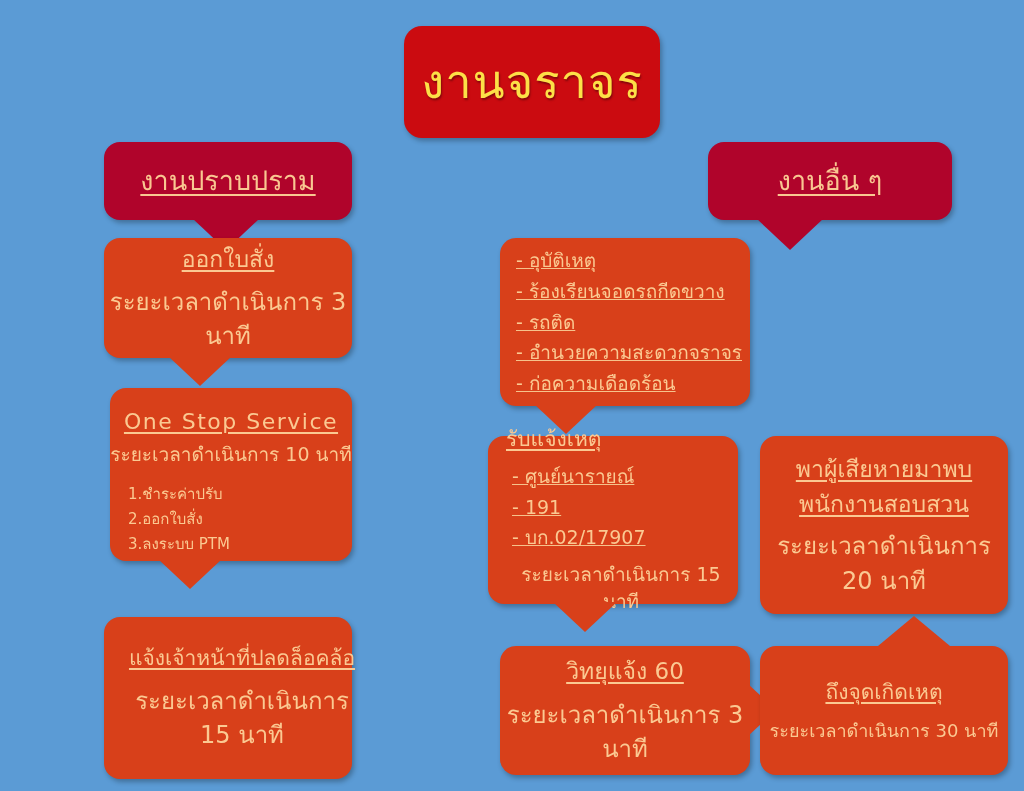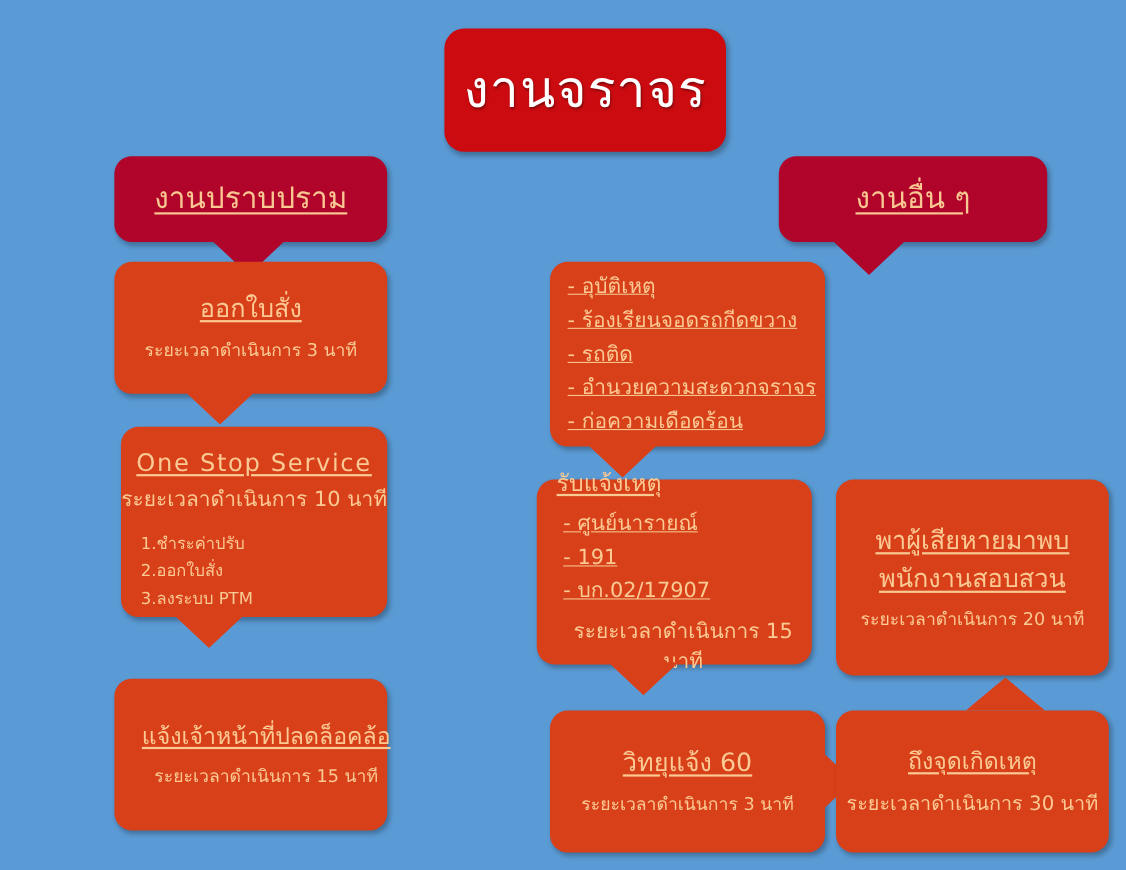--- a/index.html
+++ b/index.html
@@ -44,21 +44,21 @@
     background: #b0042b;
     justify-content: center;
   }
   .node.body {
     background: #d8401a;
   }
 
   
   .t-title {
     font-size: 47px;
-    color: #ffffff;
+    color: #fde047;
     letter-spacing: 1px;
     text-shadow: 1px 2px 2px rgba(0,0,0,0.35);
   }
   .t-header {
     font-size: 27px;
     text-decoration: underline;
     text-underline-offset: 4px;
     color: #f9c791;
   }
   .t-heading {
@@ -69,21 +69,21 @@
     white-space: nowrap;
   }
   .t-heading-wrap {
     font-size: 23px;
     text-decoration: underline;
     text-underline-offset: 3px;
     color: #fbc992;
     line-height: 1.5;
   }
   .t-sub {
-    font-size: 16px;
+    font-size: 24px;
     color: #fbc992;
     margin-top: 10px;
   }
   .t-sub.tight {
     margin-top: 4px;
   }
   .t-sub.nogap {
     margin-top: 0;
   }
   .t-mono-heading {
@@ -173,21 +173,21 @@
     <div class="t-mono-heading">One  Stop  Service</div>
     <div class="t-sub tight" style="font-size:19px;">ระยะเวลาดำเนินการ 10 นาที</div>
     <ul class="numlist" style="margin-top:14px; margin-left:18px;">
       <li>1.ชำระค่าปรับ</li>
       <li>2.ออกใบสั่ง</li>
       <li>3.ลงระบบ PTM</li>
     </ul>
   </div>
   <div class="tail tail-down-body" style="left:158px; top:559px;"></div>
 
-  <div class="node body" style="left:104px; top:617px; width:248px; height:138px;padding-left:28px;">
+  <div class="node body" style="left:104px; top:617px; width:248px; height:162px;padding-left:28px;">
     <div class="t-heading" style="font-size:21px;">แจ้งเจ้าหน้าที่ปลดล็อคล้อ</div>
     <div class="t-sub">ระยะเวลาดำเนินการ 15 นาที</div>
   </div>
 
   <div class="node header" style="left:708px; top:142px; width:244px; height:78px;">
     <div class="t-header">งานอื่น ๆ</div>
   </div>
   <div class="tail tail-down-header" style="left:756px; top:218px;"></div>
 
   <div class="node body" style="left:500px; top:238px; width:250px; height:168px; justify-content:center;">

